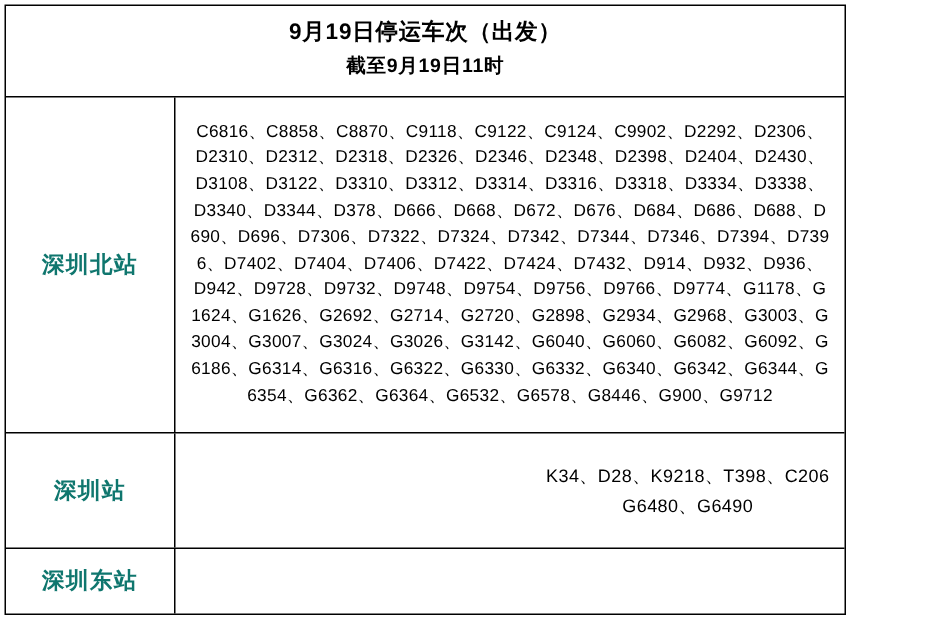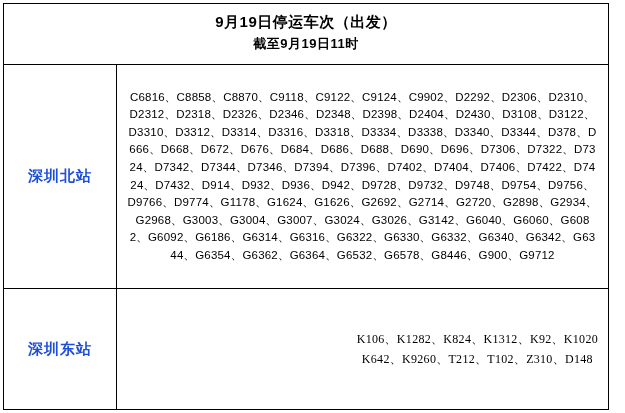--- a/index.html
+++ b/index.html
@@ -16,21 +16,21 @@
     height: 413px;
     position: relative;
     box-sizing: border-box;
     background: #ffffff;
     overflow: hidden;
   }
   .table {
     position: absolute;
     left: 3px;
     top: 3px;
-    width: 606px;
+    width: 561px;
     height: 407px;
     border: 1px solid #000000;
     box-sizing: border-box;
     display: flex;
     flex-direction: column;
   }
   .title-cell {
     border-bottom: 1px solid #000000;
     box-sizing: border-box;
     display: flex;
@@ -69,21 +69,21 @@
   }
   .label-cell {
     flex: 0 0 113px;
     border-right: 1px solid #000000;
     box-sizing: border-box;
     display: flex;
     align-items: center;
     justify-content: center;
     font-size: 15px;
     font-weight: bold;
-    color: #1d4ed8;
+    color: #0f766e;
     letter-spacing: 1px;
   }
   .trains-cell {
     flex: 1 1 auto;
     box-sizing: border-box;
     display: flex;
     align-items: center;
     justify-content: flex-end;
     padding: 6px 10px;
   }
@@ -112,23 +112,26 @@
       <div class="title-line2">截至9月19日11时</div>
     </div>
 
     <div class="row row-big">
       <div class="label-cell">深圳北站</div>
       <div class="trains-cell">
         <div class="trains-text">C6816、C8858、C8870、C9118、C9122、C9124、C9902、D2292、D2306、D2310、D2312、D2318、D2326、D2346、D2348、D2398、D2404、D2430、D3108、D3122、D3310、D3312、D3314、D3316、D3318、D3334、D3338、D3340、D3344、D378、D666、D668、D672、D676、D684、D686、D688、D690、D696、D7306、D7322、D7324、D7342、D7344、D7346、D7394、D7396、D7402、D7404、D7406、D7422、D7424、D7432、D914、D932、D936、D942、D9728、D9732、D9748、D9754、D9756、D9766、D9774、G1178、G1624、G1626、G2692、G2714、G2720、G2898、G2934、G2968、G3003、G3004、G3007、G3024、G3026、G3142、G6040、G6060、G6082、G6092、G6186、G6314、G6316、G6322、G6330、G6332、G6340、G6342、G6344、G6354、G6362、G6364、G6532、G6578、G8446、G900、G9712</div>
       </div>
     </div>
 
+    <div class="row row-small">
+      <div class="label-cell">深圳站</div>
+      <div class="trains-cell">
+        <div class="trains-text-small" style="white-space: pre-line;">K34、D28、K9218、T398、C206
+G6480、G6490</div>
+      </div>
+    </div>
 
     <div class="row row-small">
       <div class="label-cell">深圳东站</div>
-      <div class="trains-cell">
-        <div class="trains-text-small" style="white-space: pre-line;">K106、K1282、K824、K1312、K92、K1020
-K642、K9260、T212、T102、Z310、D148</div>
-      </div>
     </div>
 
   </div>
 </div>
 
 </body></html>

